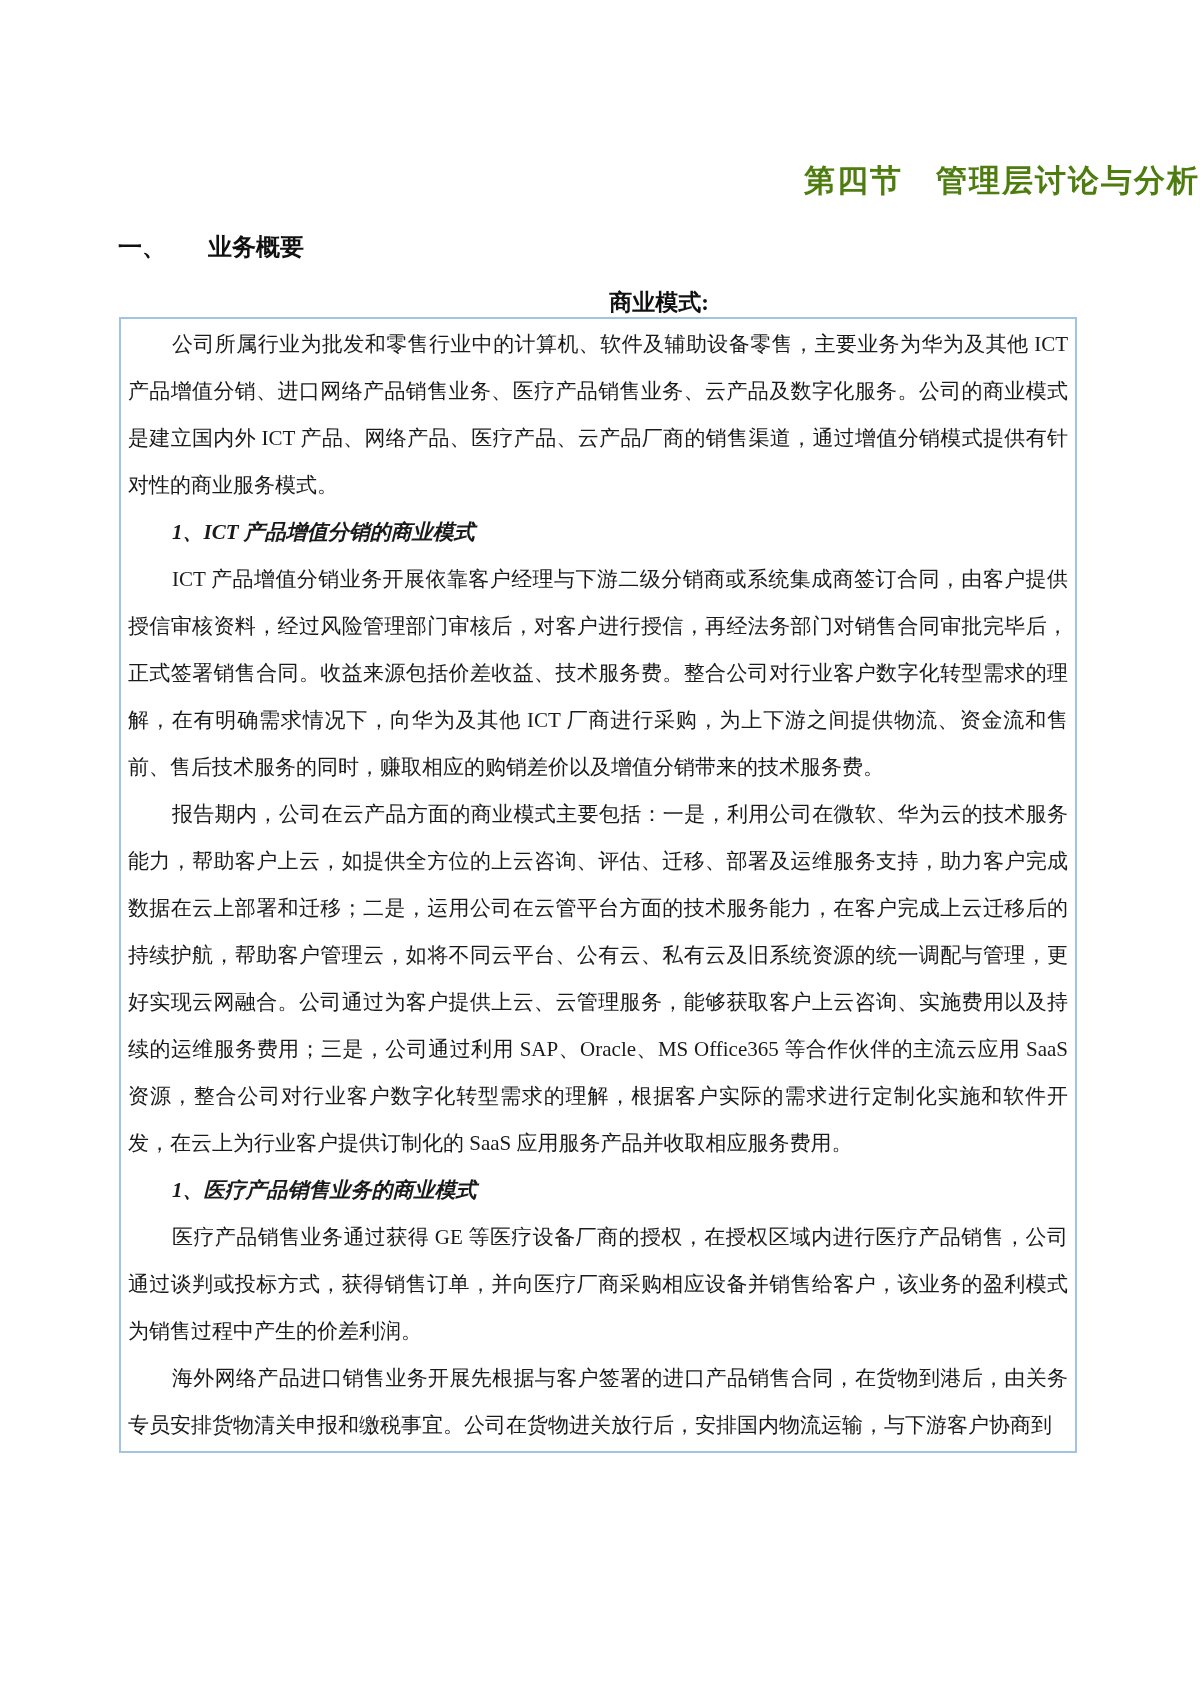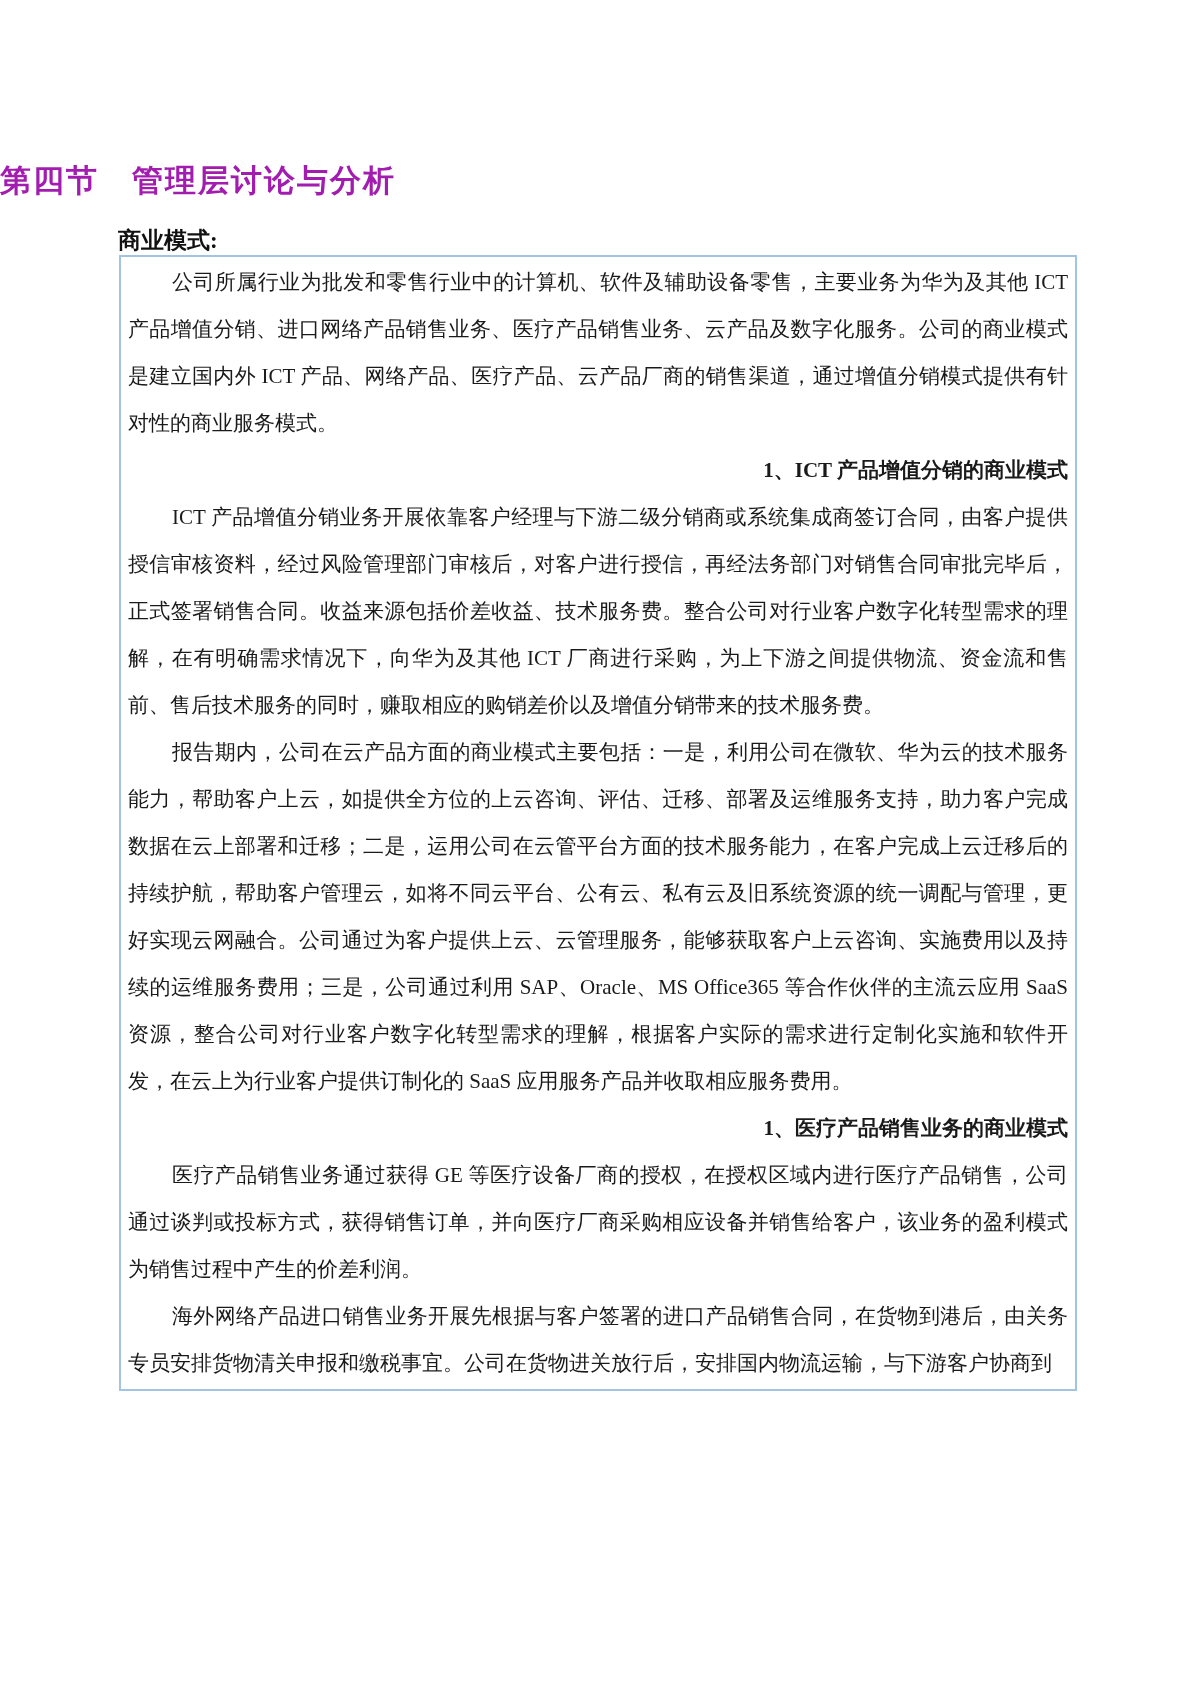--- a/index.html
+++ b/index.html
@@ -16,75 +16,80 @@
   .page {
     position: relative;
     width: 1200px;
     height: 1697px;
     background: #ffffff;
     overflow: hidden;
   }
   .doc-title {
     margin: 0;
     padding-top: 162px;
-    text-align: left;
+    text-align: right;
     font-family: "Liberation Sans", "DejaVu Sans", sans-serif;
     font-weight: bold;
     font-size: 31px;
     line-height: 38px;
     letter-spacing: 2px;
-    color: #a21caf;
+    color: #4d7c0f;
   }
   .section-heading {
     margin: 32px 0 0 118px;
     font-family: "Liberation Sans", "DejaVu Sans", sans-serif;
     font-weight: bold;
     font-size: 24px;
     line-height: 30px;
     color: #111111;
   }
   .section-heading .section-label {
     margin-left: 42px;
   }
   .field-label {
     margin: 26px 0 0 118px;
     font-weight: bold;
     font-size: 23px;
     line-height: 29px;
     color: #111111;
+    text-align: center;
   }
   .content-box {
     box-sizing: border-box;
     margin: 0 0 0 119px;
     width: 958px;
     border: 2px solid #a3c4e0;
     padding: 2px 7px;
     background: #ffffff;
   }
   .content-box p {
     margin: 0;
     font-size: 21px;
     line-height: 47px;
     text-align: justify;
     text-indent: 44px;
     color: #1a1a1a;
     word-break: break-word;
   }
   .content-box p.box-heading {
     font-weight: bold;
-    text-align: right;
+    text-align: left;
+    font-style: italic;
   }
 </style>
 </head>
 <body>
 
 <div class="page">
 
   <h1 class="doc-title">第四节　管理层讨论与分析</h1>
 
+  <div class="section-heading">
+    <span class="section-number">一、</span><span class="section-label">业务概要</span>
+  </div>
 
   <div class="field-label">商业模式:</div>
 
   <div class="content-box" style="border-color: rgb(163, 196, 224);">
     <p>公司所属行业为批发和零售行业中的计算机、软件及辅助设备零售，主要业务为华为及其他 ICT 产品增值分销、进口网络产品销售业务、医疗产品销售业务、云产品及数字化服务。公司的商业模式是建立国内外 ICT 产品、网络产品、医疗产品、云产品厂商的销售渠道，通过增值分销模式提供有针对性的商业服务模式。</p>
 
     <p class="box-heading">1、ICT 产品增值分销的商业模式</p>
     <p>ICT 产品增值分销业务开展依靠客户经理与下游二级分销商或系统集成商签订合同，由客户提供授信审核资料，经过风险管理部门审核后，对客户进行授信，再经法务部门对销售合同审批完毕后，正式签署销售合同。收益来源包括价差收益、技术服务费。整合公司对行业客户数字化转型需求的理解，在有明确需求情况下，向华为及其他 ICT 厂商进行采购，为上下游之间提供物流、资金流和售前、售后技术服务的同时，赚取相应的购销差价以及增值分销带来的技术服务费。</p>
 
     <p>报告期内，公司在云产品方面的商业模式主要包括：一是，利用公司在微软、华为云的技术服务能力，帮助客户上云，如提供全方位的上云咨询、评估、迁移、部署及运维服务支持，助力客户完成数据在云上部署和迁移；二是，运用公司在云管平台方面的技术服务能力，在客户完成上云迁移后的持续护航，帮助客户管理云，如将不同云平台、公有云、私有云及旧系统资源的统一调配与管理，更好实现云网融合。公司通过为客户提供上云、云管理服务，能够获取客户上云咨询、实施费用以及持续的运维服务费用；三是，公司通过利用 SAP、Oracle、MS Office365 等合作伙伴的主流云应用 SaaS 资源，整合公司对行业客户数字化转型需求的理解，根据客户实际的需求进行定制化实施和软件开发，在云上为行业客户提供订制化的 SaaS 应用服务产品并收取相应服务费用。</p>

